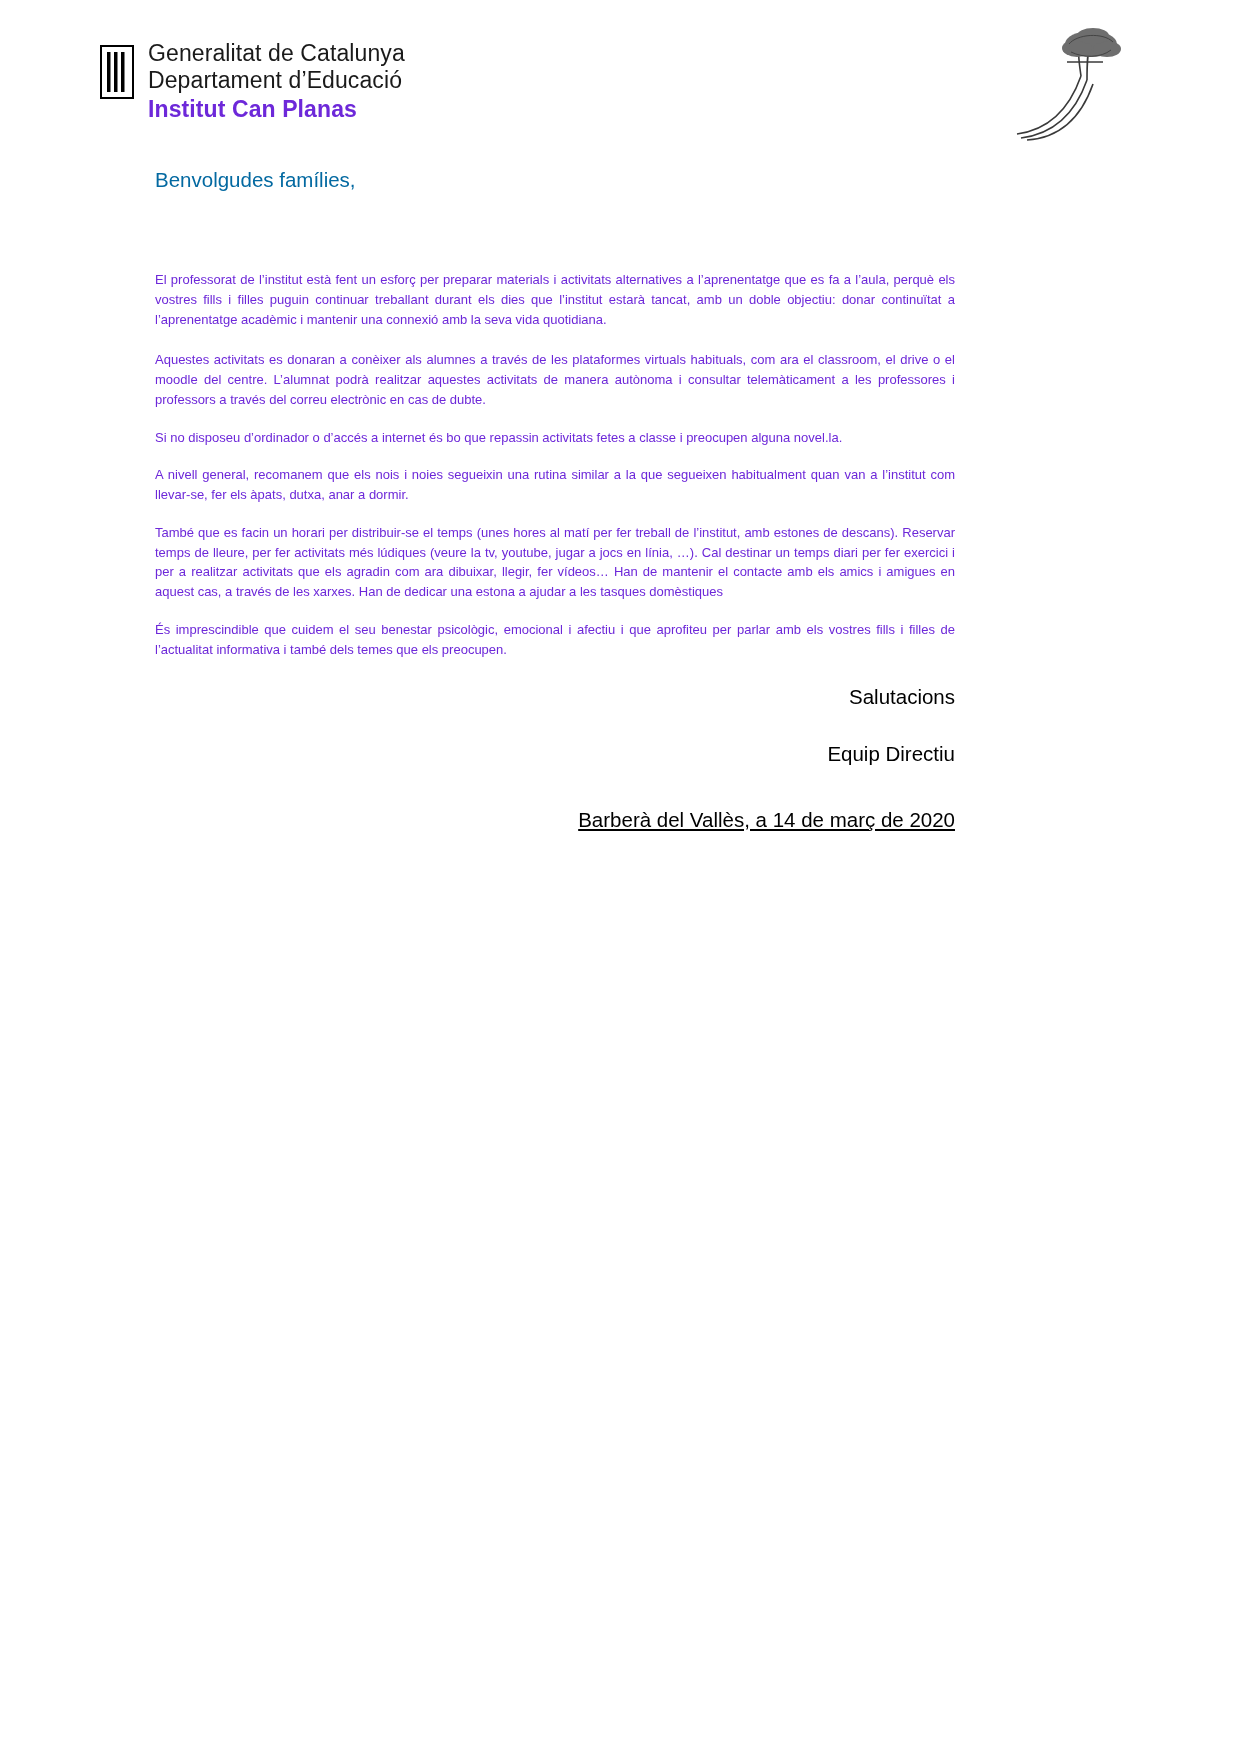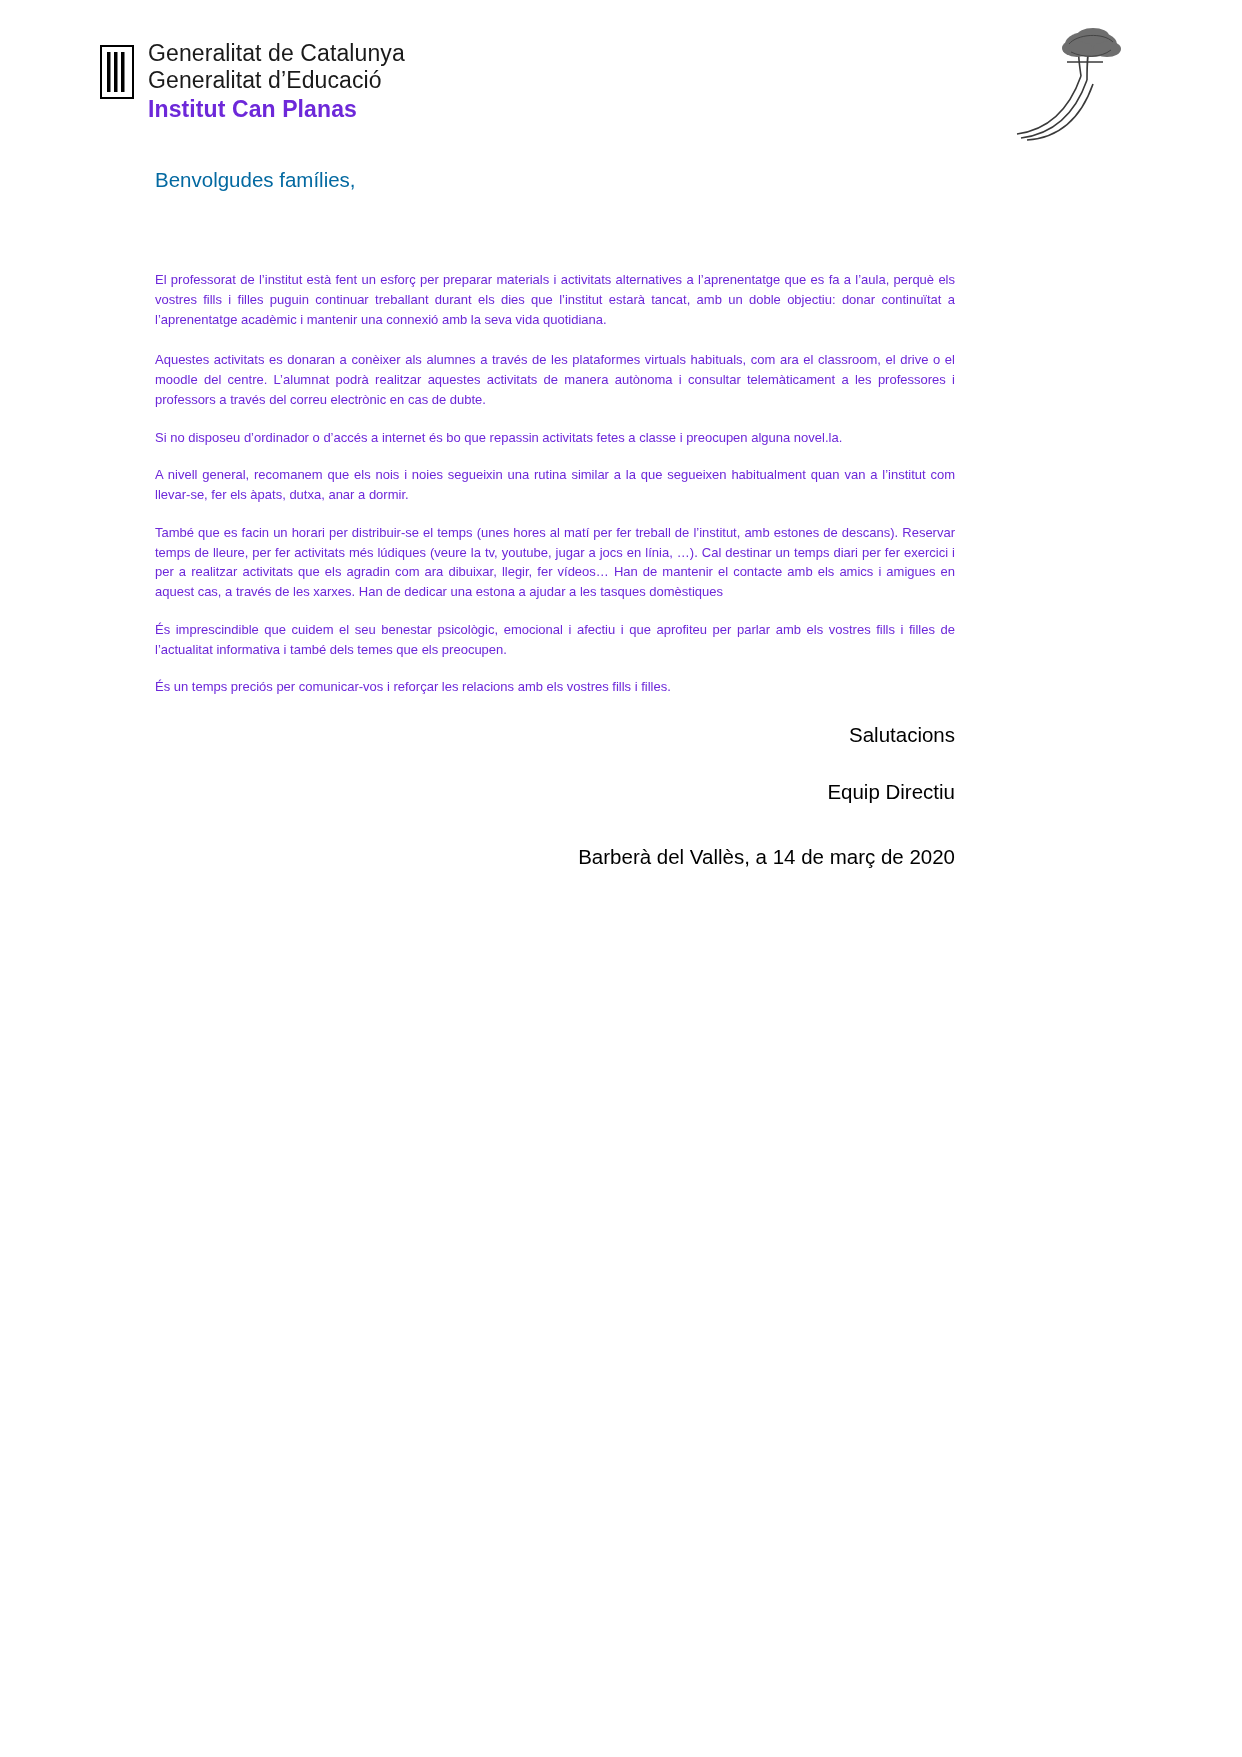--- a/index.html
+++ b/index.html
@@ -95,40 +95,41 @@
   .sign-line {
     font-size: 20.5px;
     line-height: 1.52;
     margin: 0 0 26px 0;
   }
   .date-line {
     font-size: 20.5px;
     text-align: right;
     margin-top: 38px;
     padding-right: 0px;
+    text-decoration: underline;
   }
 </style>
 </head>
 <body>
 
 <div class="page">
 
   <div class="header">
     <div class="brand">
       <span class="brand-shield">
         <svg width="34" height="54" viewBox="0 0 34 54" xmlns="http://www.w3.org/2000/svg">
           <rect x="1" y="1" width="32" height="52" fill="#ffffff" stroke="#000000" stroke-width="2"></rect>
           <rect x="7" y="7" width="3.5" height="40" fill="#000000"></rect>
           <rect x="14" y="7" width="3.5" height="40" fill="#000000"></rect>
           <rect x="21" y="7" width="3.5" height="40" fill="#000000"></rect>
         </svg>
       </span>
       <div class="brand-lines">
         <div class="brand-line1">Generalitat de Catalunya</div>
-        <div class="brand-line2">Generalitat d’Educació</div>
+        <div class="brand-line2">Departament d’Educació</div>
         <div class="brand-line3">Institut Can Planas</div>
       </div>
     </div>
 
     <div class="school-logo">
       <svg width="130" height="125" viewBox="0 0 130 125" xmlns="http://www.w3.org/2000/svg">
         <rect x="0" y="0" width="130" height="125" fill="#ffffff"></rect>
         <g stroke="#3a3a3a" fill="none" stroke-width="1.6">
           <path d="M10 112 C 40 108, 62 88, 74 54"></path>
           <path d="M14 116 C 46 112, 68 92, 80 58"></path>
@@ -154,21 +155,20 @@
   <div class="content">
     <div class="salutation">Benvolgudes famílies,</div>
     <div class="spacer-lg"></div>
 
     <p class="para first">El professorat de l’institut està fent un esforç per preparar materials i activitats alternatives a l’aprenentatge que es fa a l’aula, perquè els vostres fills i filles puguin continuar treballant durant els dies que l’institut estarà tancat, amb un doble objectiu: donar continuïtat a l’aprenentatge acadèmic i mantenir una connexió amb la seva vida quotidiana.</p>
     <p class="para">Aquestes activitats es donaran a conèixer als alumnes a través de les plataformes virtuals habituals, com ara el classroom, el drive o el moodle del centre. L’alumnat podrà realitzar aquestes activitats de manera autònoma i consultar telemàticament a les professores i professors a través del correu electrònic en cas de dubte.</p>
     <p class="para">Si no disposeu d’ordinador o d’accés a internet és bo que repassin activitats fetes a classe i preocupen alguna novel.la.</p>
     <p class="para">A nivell general, recomanem que els nois i noies segueixin una rutina similar a la que segueixen habitualment quan van a l’institut com llevar-se, fer els àpats, dutxa, anar a dormir.</p>
     <p class="para">També que es facin un horari per distribuir-se el temps (unes hores al matí per fer treball de l’institut, amb estones de descans). Reservar temps de lleure, per fer activitats més lúdiques (veure la tv, youtube, jugar a jocs en línia, …). Cal destinar un temps diari per fer exercici i per a realitzar activitats que els agradin com ara dibuixar, llegir, fer vídeos… Han de mantenir el contacte amb els amics i amigues en aquest cas, a través de les xarxes. Han de dedicar una estona a ajudar a les tasques domèstiques</p>
     <p class="para">És imprescindible que cuidem el seu benestar psicològic, emocional i afectiu i que aprofiteu per parlar amb els vostres fills i filles de l’actualitat informativa i també dels temes que els preocupen.</p>
-    <p class="para">És un temps preciós per comunicar-vos i reforçar les relacions amb els vostres fills i filles.</p>
 
     <div class="sign-block">
       <p class="sign-line">Salutacions</p>
       <p class="sign-line">Equip Directiu</p>
     </div>
 
     <div class="date-line">Barberà del Vallès, a 14 de març de 2020</div>
   </div>
 
 </div>

